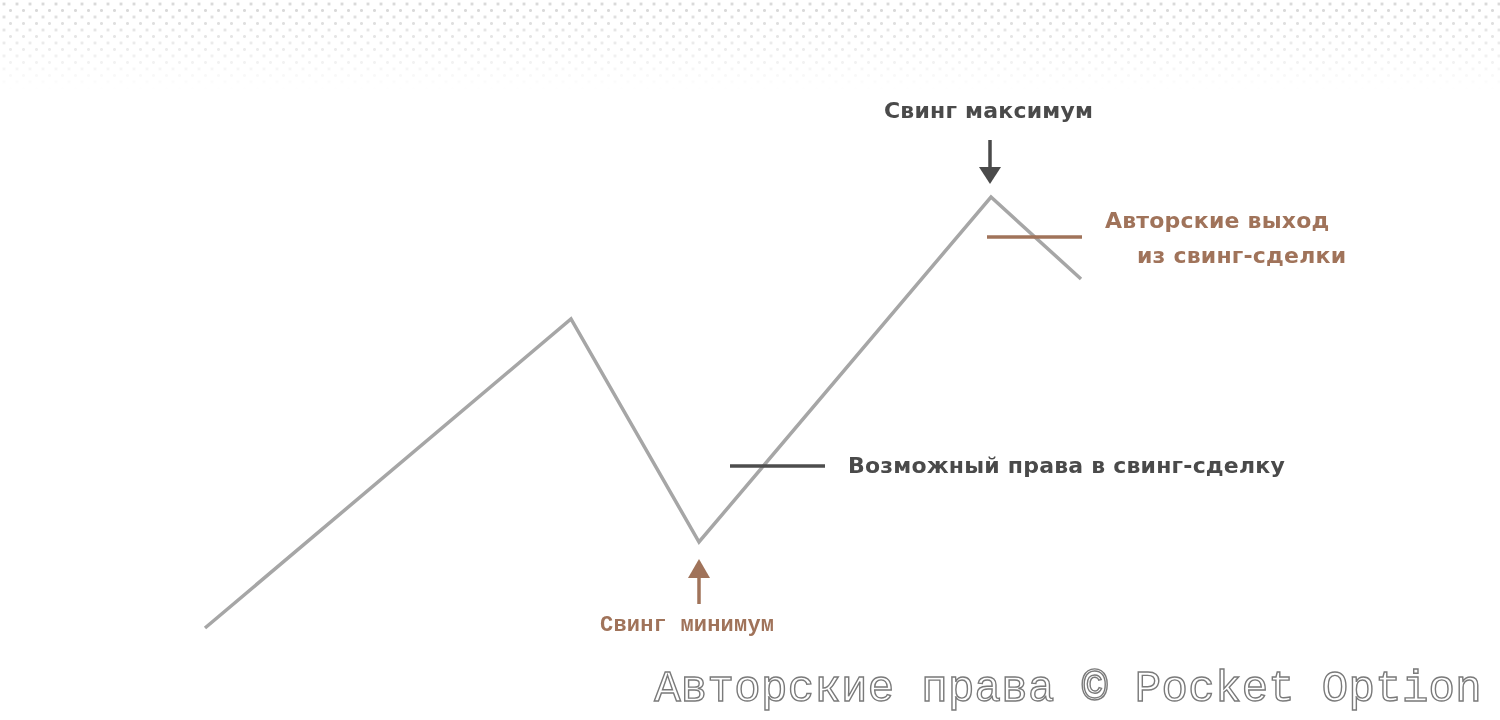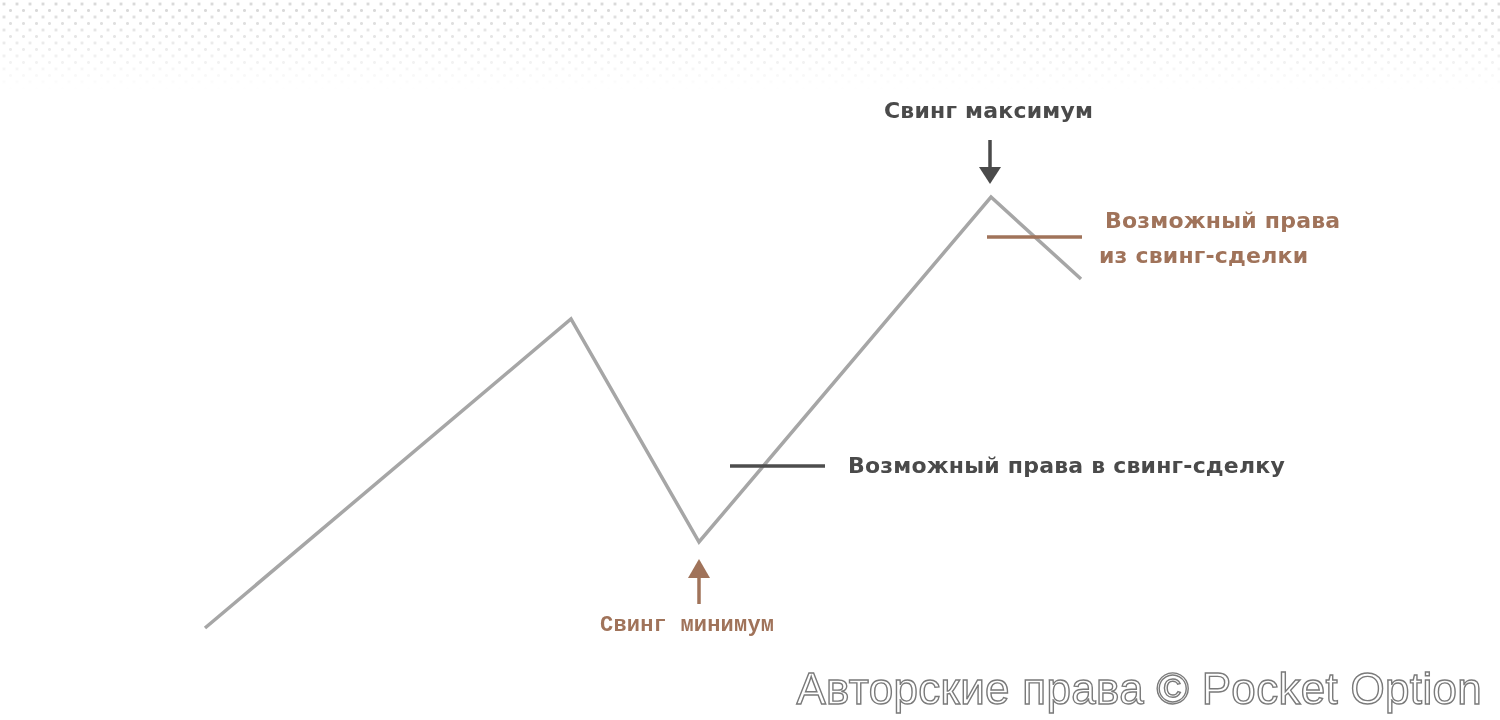--- a/index.html
+++ b/index.html
@@ -20,21 +20,21 @@
   }
   svg.diagram { position: absolute; left: 0; top: 0; }
   .label {
     position: absolute; font-weight: bold; font-size: 22px; letter-spacing: 0.2px;
     white-space: nowrap; line-height: 35px;
   }
   .dark { color: #4a4a4a; }
   .brown { color: #a0735a; }
   .watermark {
     position: absolute; right: 18px; top: 664px;
-    font-family: Liberation Sans, sans-serif;
+    font-family: Liberation Mono, monospace;
     font-size: 44px; color: #ffffff;
     -webkit-text-stroke: 1.4px #7a7a7a;
     white-space: nowrap; letter-spacing: 0.3px;
   }
 </style>
 </head>
 <body>
 
 <div class="dots"></div>
 
@@ -46,18 +46,18 @@
     <line x1="990" y1="140" x2="990" y2="168" stroke="#4a4a4a" stroke-width="3.5"></line>
     <polygon points="979,167 1001,167 990,184" fill="#4a4a4a"></polygon>
   </g>
   <g>
     <polygon points="688,578 710,578 699,559" fill="#a0735a"></polygon>
     <line x1="699" y1="577" x2="699" y2="604" stroke="#a0735a" stroke-width="3.5"></line>
   </g>
 </svg>
 
 <div class="label dark" style="left:884px; top:93px;text-align:center;">Свинг максимум</div>
-<div class="label brown" style="left:1105px; top:203px;">Возможный права</div>
-<div class="label brown" style="left:1099px; top:238px;">из свинг-сделки</div>
+<div class="label brown" style="left:1105px; top:203px;">Авторские выход</div>
+<div class="label brown" style="left:1137px; top:238px;">из свинг-сделки</div>
 <div class="label dark" style="left:848px; top:448px;">Возможный права в свинг-сделку</div>
 <div class="label brown" style="left:600px; top:608px;font-family:Liberation Mono, monospace;">Свинг минимум</div>
 
 <div class="watermark">Авторские права © Pocket Option</div>
 
 </body></html>

